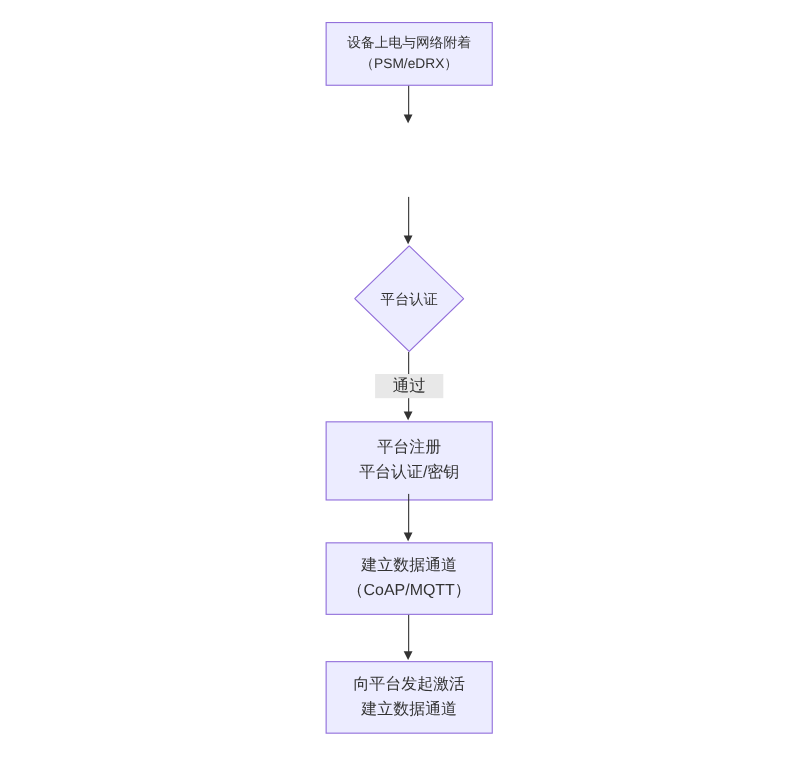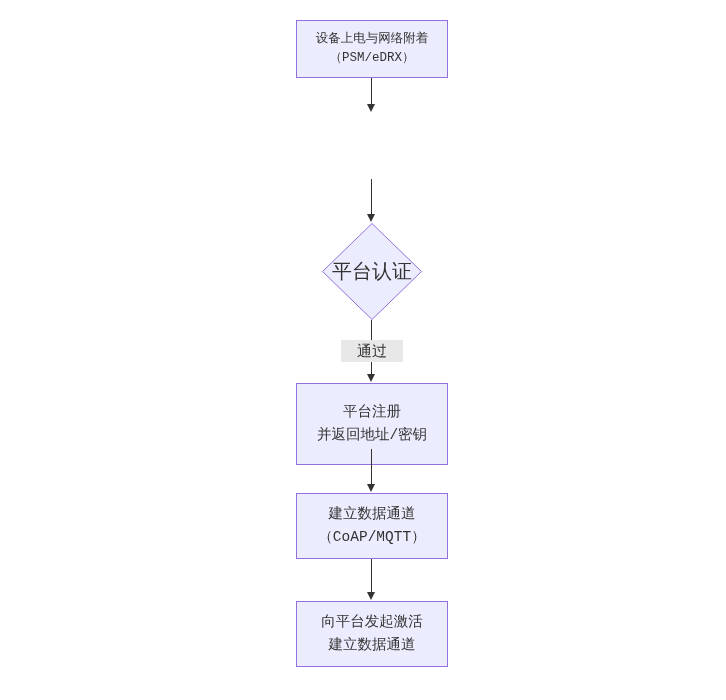--- a/index.html
+++ b/index.html
@@ -28,26 +28,25 @@
     width: 152px;
     box-sizing: border-box;
     background: var(--node-fill);
     border: 1px solid var(--node-border);
     color: var(--text);
     display: flex;
     flex-direction: column;
     align-items: center;
     justify-content: center;
     text-align: center;
-    font-family: Liberation Mono, monospace;
   }
   .node-rect span { display: block; white-space: nowrap; }
   .n1 { top: 20px;  height: 58px; font-size: 12.5px; line-height: 19px; }
   .n2 { top: 113px; height: 66px; font-size: 14.5px; line-height: 23px; }
-  .n4 { top: 383px; height: 82px; font-size: 14.5px; line-height: 23px; }
+  .n4 { top: 383px; height: 72px; font-size: 14.5px; line-height: 23px; }
   .n5 { top: 493px; height: 66px; font-size: 14.5px; line-height: 23px; }
   .n6 { top: 601px; height: 66px; font-size: 14.5px; line-height: 23px; }
 
   .diamond-wrap {
     position: absolute;
     left: 322px;
     top: 223px;
     width: 100px;
     height: 97px;
   }
@@ -57,21 +56,21 @@
     stroke: var(--node-border);
     stroke-width: 1;
   }
   .diamond-label {
     position: absolute;
     left: 0; top: 0; right: 0; bottom: 0;
     display: flex;
     align-items: center;
     justify-content: center;
     color: var(--text);
-    font-size: 20px;
+    font-size: 13px;
     white-space: nowrap;
   }
 
   .edge-line {
     position: absolute;
     left: 371px;
     width: 1px;
     background: var(--edge);
   }
   .e1 { top: 78px;  height: 27px; }
@@ -131,21 +130,21 @@
     </svg>
     <div class="diamond-label">平台认证</div>
   </div>
 
   <div class="edge-line e3"></div>
   <div class="edge-label">通过</div>
   <div class="arrowhead a3"></div>
 
   <div class="node-rect n4">
     <span>平台注册</span>
-    <span>并返回地址/密钥</span>
+    <span>平台认证/密钥</span>
   </div>
 
   <div class="edge-line e4"></div>
   <div class="arrowhead a4"></div>
 
   <div class="node-rect n5">
     <span>建立数据通道</span>
     <span>（CoAP/MQTT）</span>
   </div>
 

